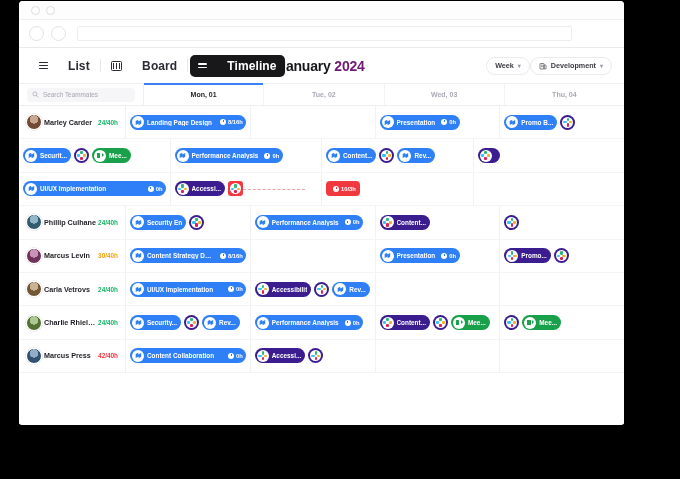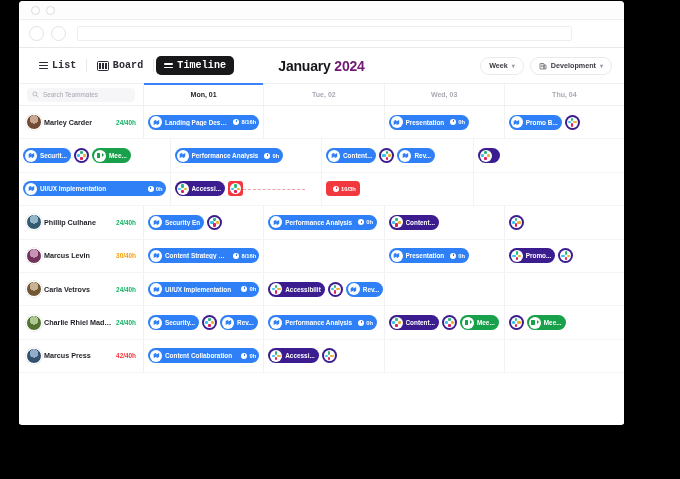--- a/index.html
+++ b/index.html
@@ -36,45 +36,45 @@
 
   
   .app { background:#fff; height: 376px; position:relative; }
 
   .app-toolbar {
     height: 36px; display:flex; align-items:center; padding:0 12px;
     border-bottom:1px solid #efefef; position:relative;
   }
   .view-switch { display:flex; align-items:center; gap:0; }
   .vs-btn {
-    display:flex; align-items:center; gap:4px;
+    display:flex; align-items:center; gap:20px;
     padding:4px 8px; border-radius:5px;
-    font-size:10px; color:#2b2b33; font-weight:600; letter-spacing:.1px;
-    cursor:pointer; white-space:nowrap;font-family:Liberation Mono, monospace;
+    font-size:12px; color:#2b2b33; font-weight:600; letter-spacing:.1px;
+    cursor:pointer; white-space:nowrap;
   }
   .vs-btn.active { background:#18181b; color:#fff; }
   .vs-sep { width:1px; height:13px; background:#e8e8e8; margin:0 2px; }
 
   .ico-list { display:inline-flex; flex-direction:column; gap:1.5px; }
   .ico-list i { display:block; width:9px; height:1.4px; background:currentColor; border-radius:1px; }
   .ico-board { display:inline-flex; gap:1.3px; border:1.2px solid currentColor; border-radius:1.5px; padding:1px; }
   .ico-board i { display:block; width:1.6px; height:6px; background:currentColor; }
   .ico-timeline { display:inline-flex; flex-direction:column; gap:2px; width:9px; }
   .ico-timeline i { display:block; height:1.4px; background:currentColor; border-radius:1px; position:relative; }
   .ico-timeline i:nth-child(1){ width:9px; }
   .ico-timeline i:nth-child(2){ width:9px; }
 
   .month-title {
     position:absolute; left:0; right:0; text-align:center;
     font-size:14px; font-weight:700; color:#16161a; letter-spacing:-.2px;
     pointer-events:none;
   }
   .month-title .yr { color:#701a75; font-weight:700; }
 
-  .toolbar-right { margin-left:auto; display:flex; align-items:center; gap:6px; }
+  .toolbar-right { margin-left:auto; display:flex; align-items:center; }
   .pill {
     display:flex; align-items:center; gap:4px;
     border:1px solid #eaeaea; border-radius:20px;
     padding:3.5px 8px; font-size:7.2px; color:#3a3a42; font-weight:600;
     background:#fff; cursor:pointer; white-space:nowrap;
   }
   .chev { font-size:6px; color:#9a9aa5; line-height:1; }
   .ico-globe { width:8px; height:8px; flex:none; }
 
   
@@ -100,21 +100,21 @@
   .day-col.active { color:#1e1e24; font-weight:700; }
   .day-col.active::before {
     content:""; position:absolute; top:-1px; left:0; right:0; height:1.6px; background:#3b82f6;
   }
 
   .rows { position:relative; }
   .row { display:flex; height:33.4px; border-bottom:1px solid #f4f4f6; }
   .row:last-child { border-bottom:1px solid #f4f4f6; }
 
   .person {
-    width:125px; flex:none; display:flex; align-items:center; gap:2px;
+    width:107px; flex:none; display:flex; align-items:center; gap:2px;
     padding:0 7px; border-right:1px solid #f0f0f0;
   }
   .avatar {
     width:16px; height:16px; border-radius:50%; flex:none;
     border:1.2px solid #ffffff; box-shadow:0 0 0 1px #ececec;
     background-size:cover; overflow:hidden; position:relative;
   }
   .person-name {
     font-size:7.2px; font-weight:700; color:#1d1d24; white-space:nowrap;
     overflow:hidden; text-overflow:ellipsis; flex:1;

